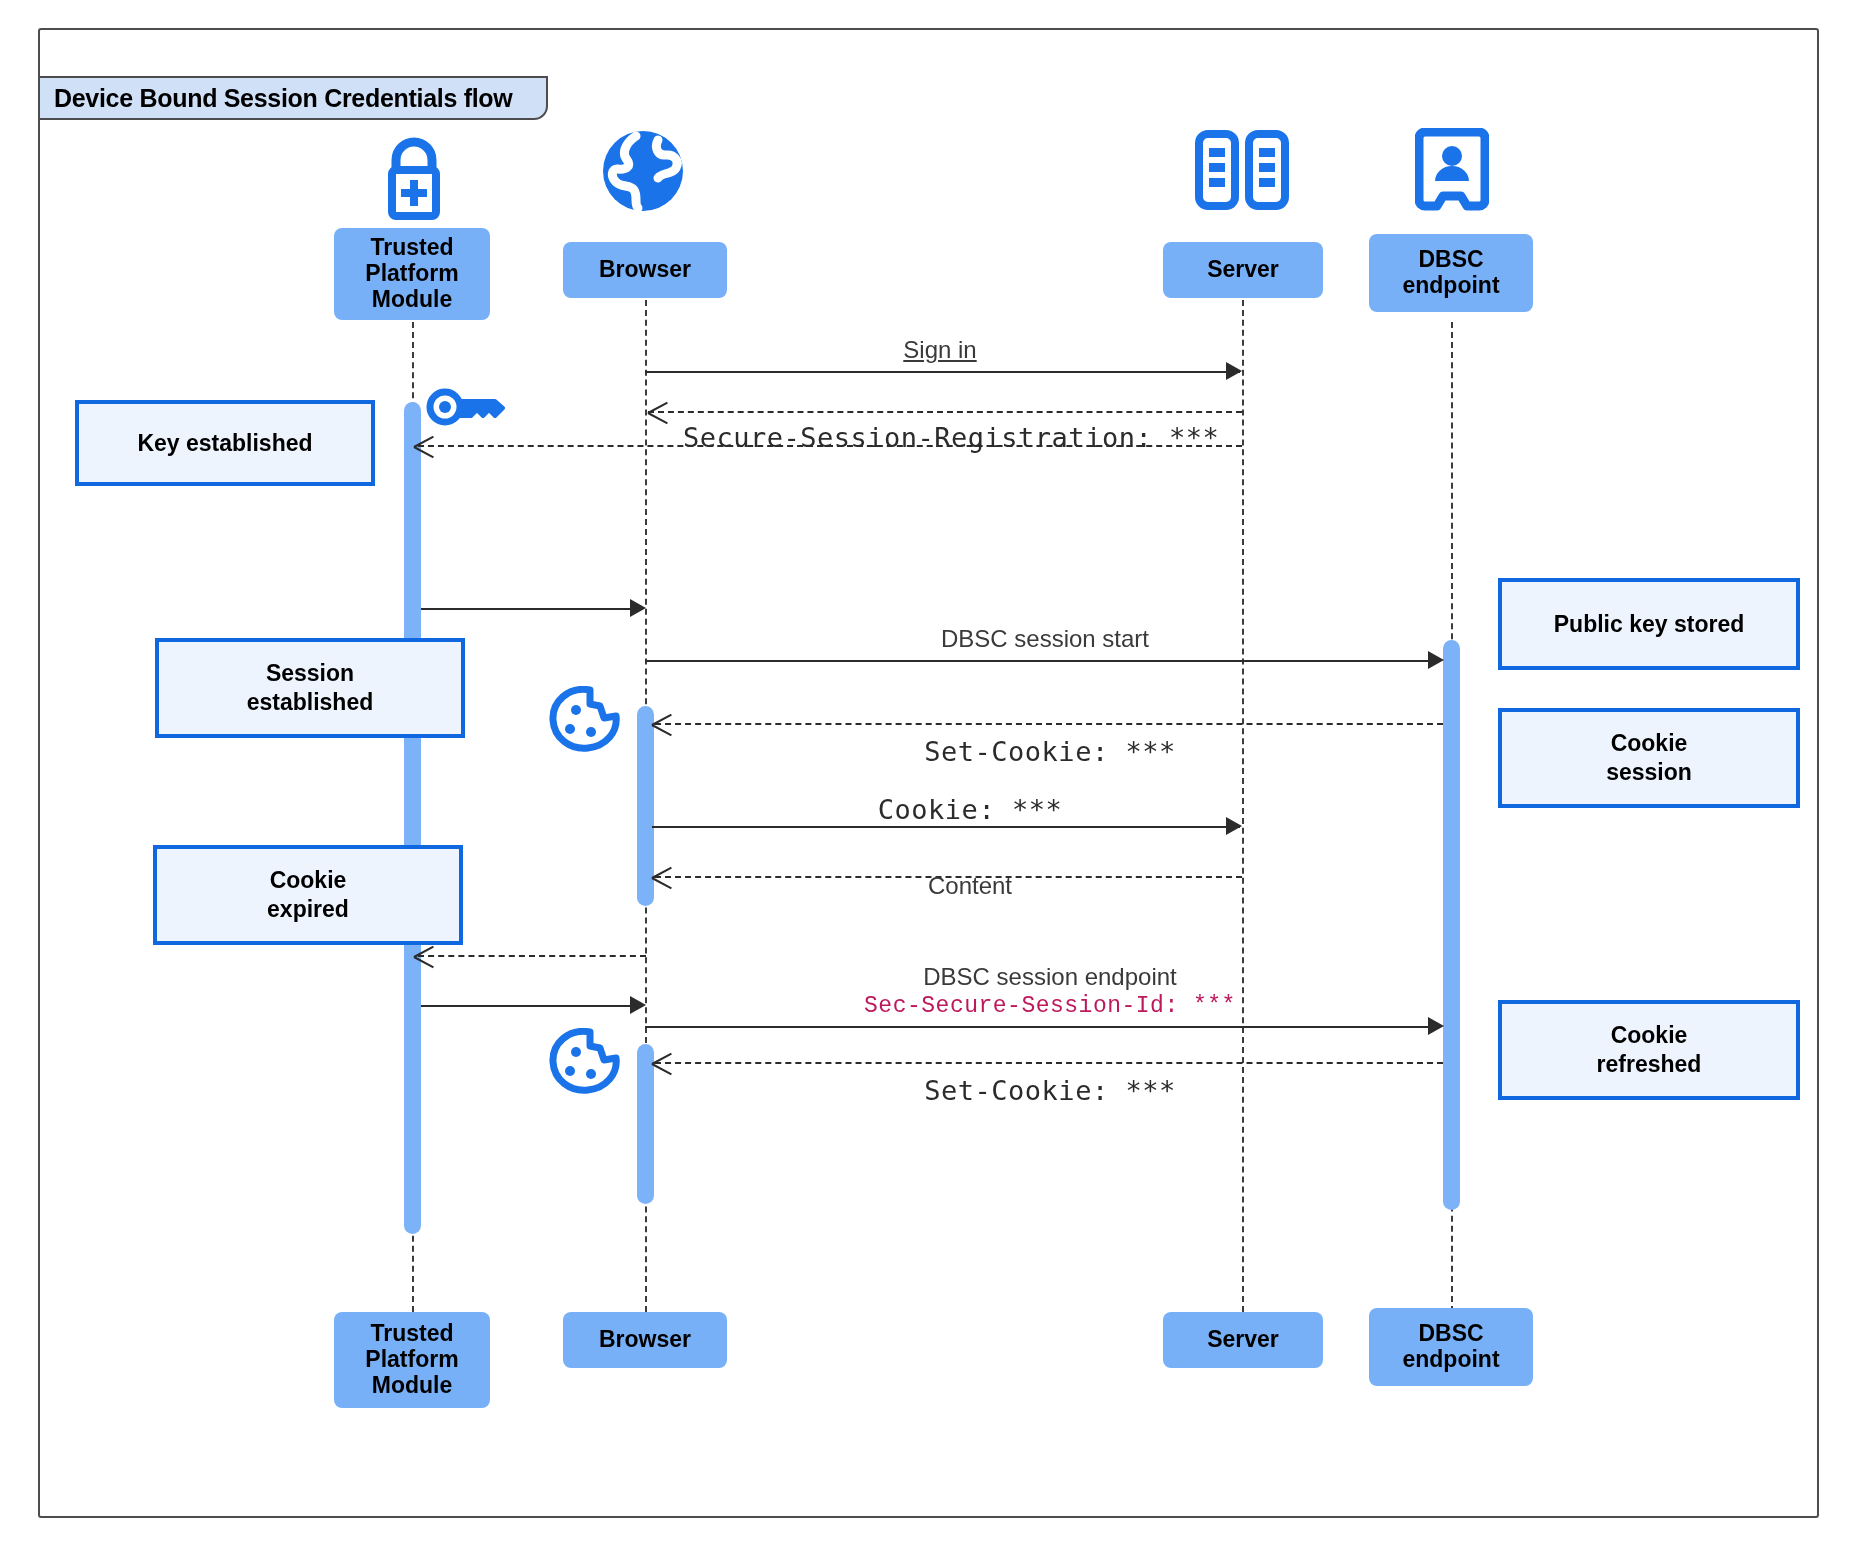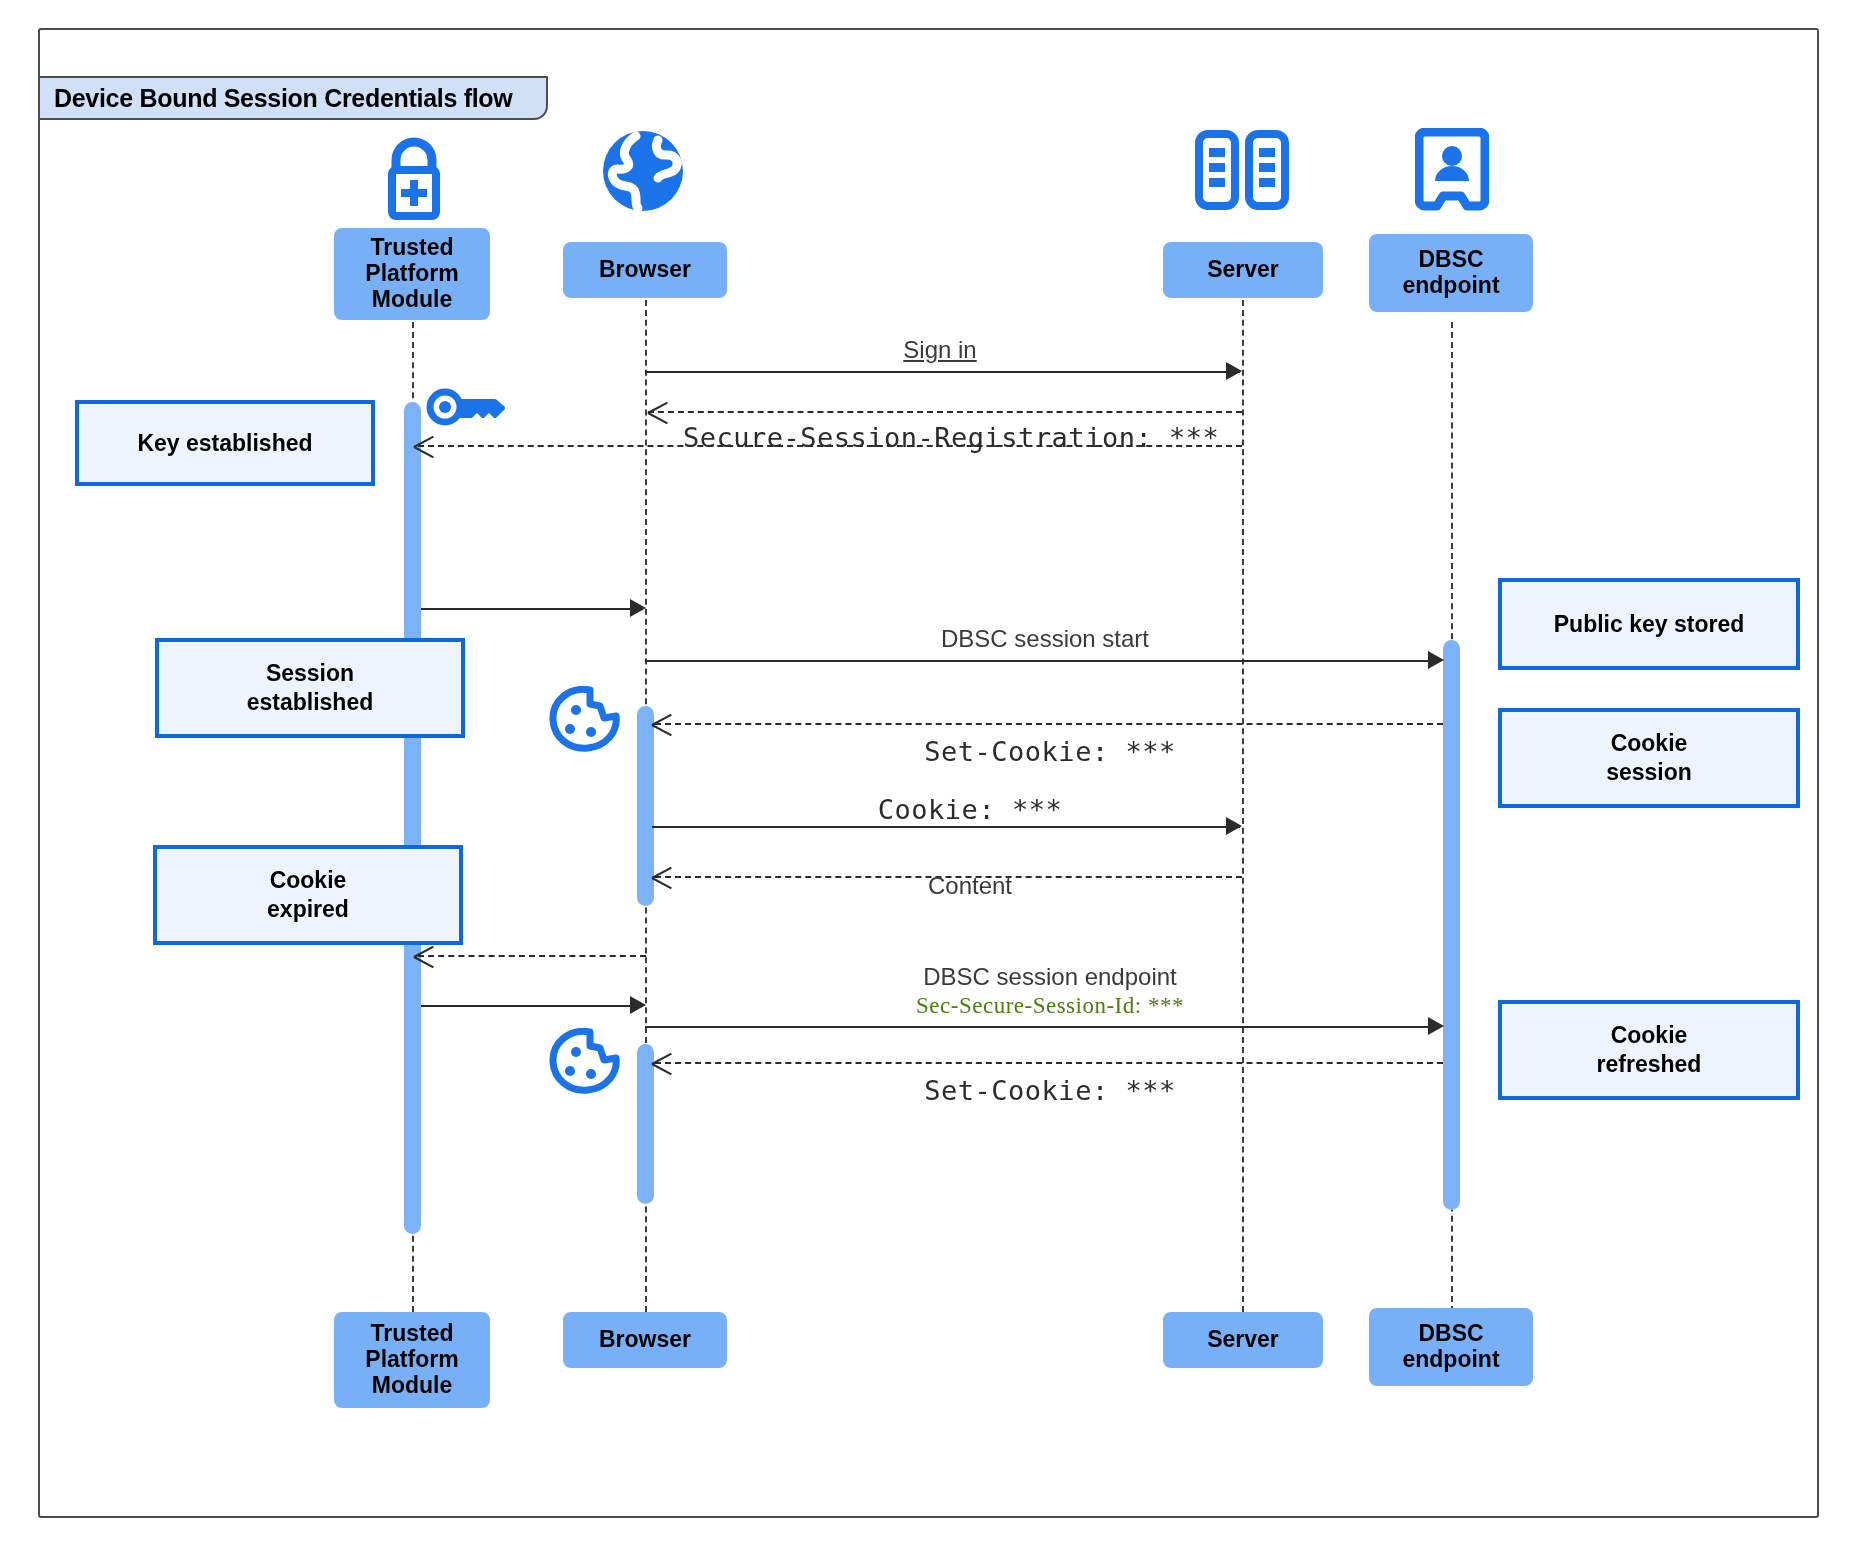--- a/index.html
+++ b/index.html
@@ -309,21 +309,21 @@
   <div class="msg-label" style="left:700px; top:872px; width:540px;">Content</div>
 
   <div class="msg-line dashed" style="left:418px; top:955px; width:228px;"></div>
   <div class="arrow-open-left" style="left:414px; top:945px;"></div>
 
   <div class="msg-line" style="left:421px; top:1005px; width:222px;"></div>
   <div class="arrowhead arrow-right-solid" style="left:630px; top:996px;"></div>
 
   <div class="msg-label two-line" style="left:645px; top:962px; width:810px;">
     <div>DBSC session endpoint</div>
-    <div class="mono" style="font-family:Liberation Serif, serif; font-size:23px; color:#4d7c0f; letter-spacing:0.5px;">Sec-Secure-Session-Id: ***</div>
+    <div class="mono" style="font-family:Liberation Mono, monospace; font-size:23px; color:#be185d; letter-spacing:0.5px;">Sec-Secure-Session-Id: ***</div>
   </div>
   <div class="msg-line" style="left:645px; top:1026px; width:795px;"></div>
   <div class="arrowhead arrow-right-solid" style="left:1428px; top:1017px;"></div>
 
   <div class="msg-line dashed" style="left:655px; top:1062px; width:788px;"></div>
   <div class="arrow-open-left" style="left:652px; top:1052px;"></div>
   <div class="msg-label mono" style="left:700px; top:1075px; width:700px;">Set-Cookie: ***</div>
 
   <div class="participant" style="left:334px; top:1312px; width:156px; height:96px;">
     <span>

